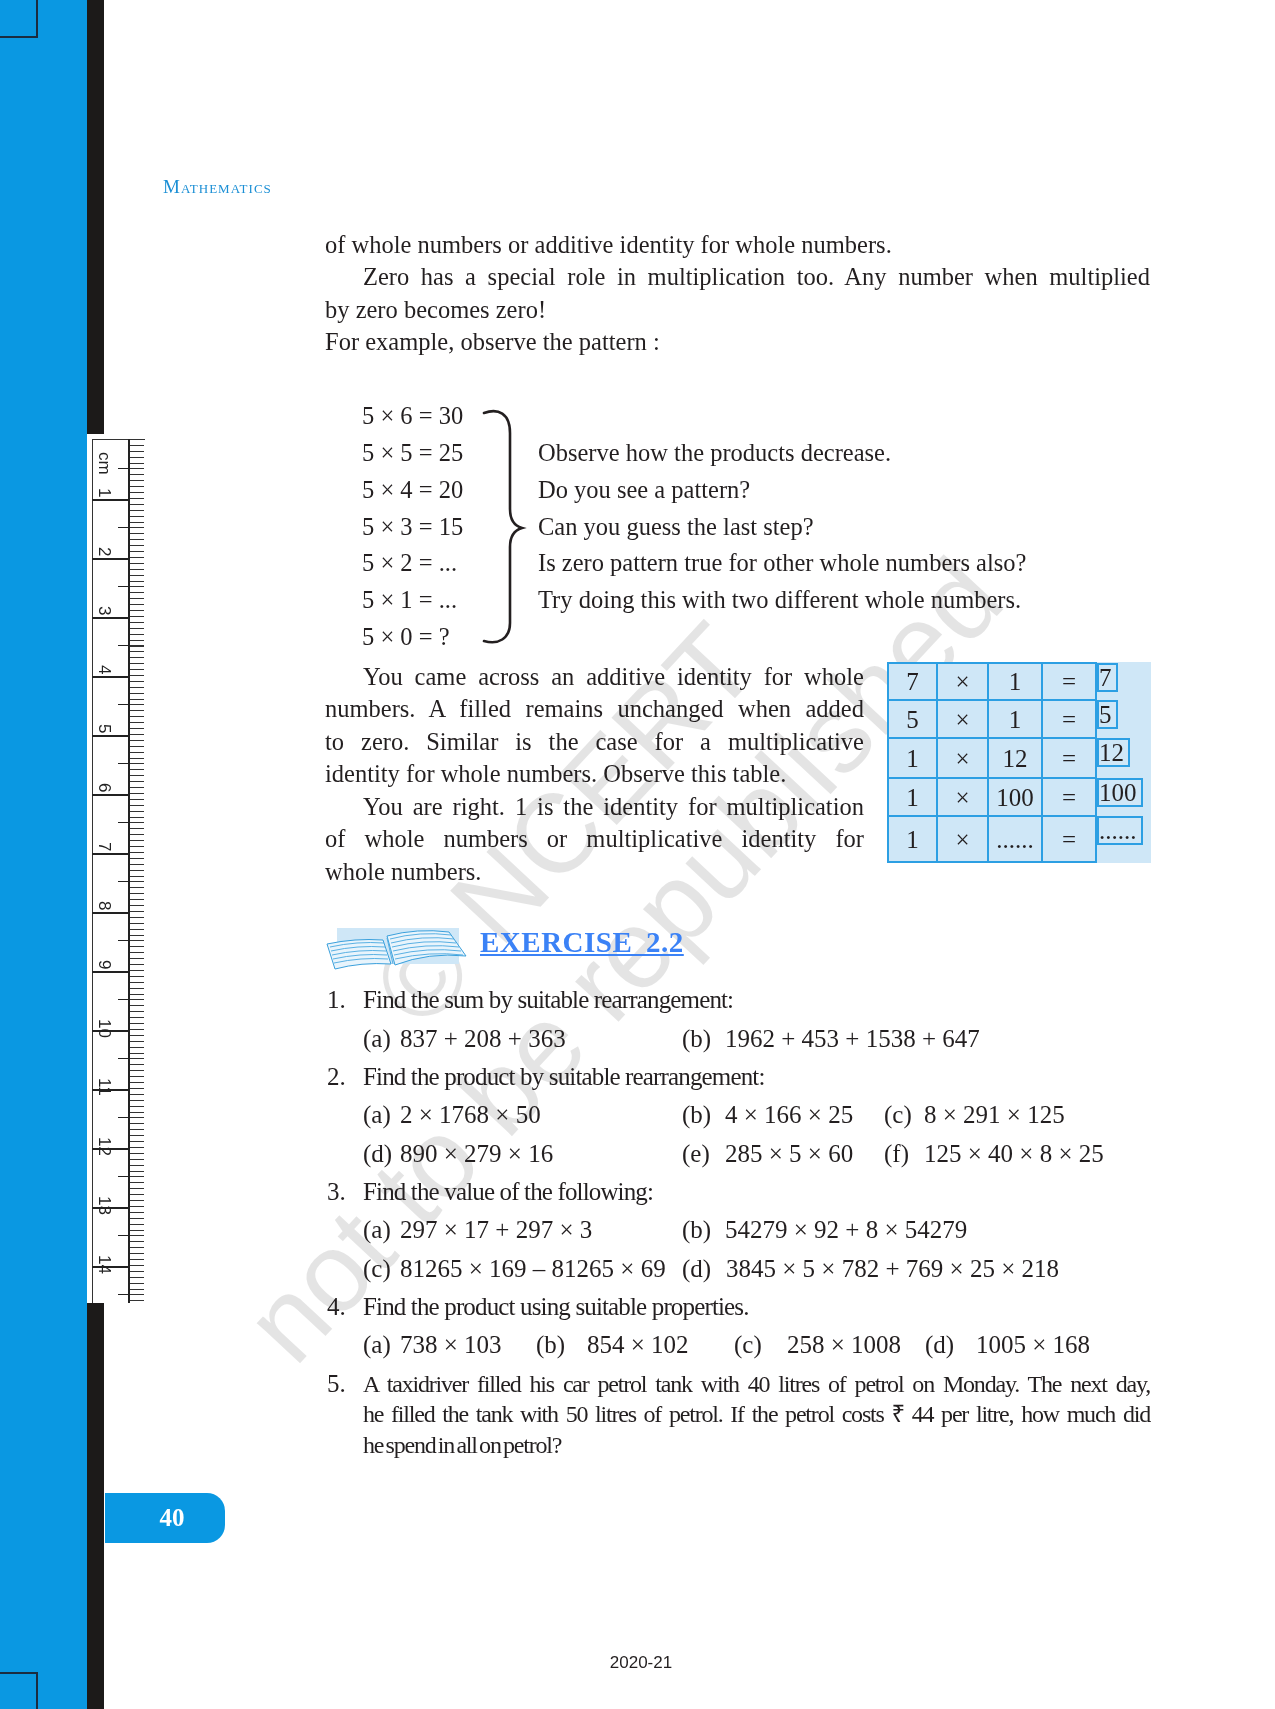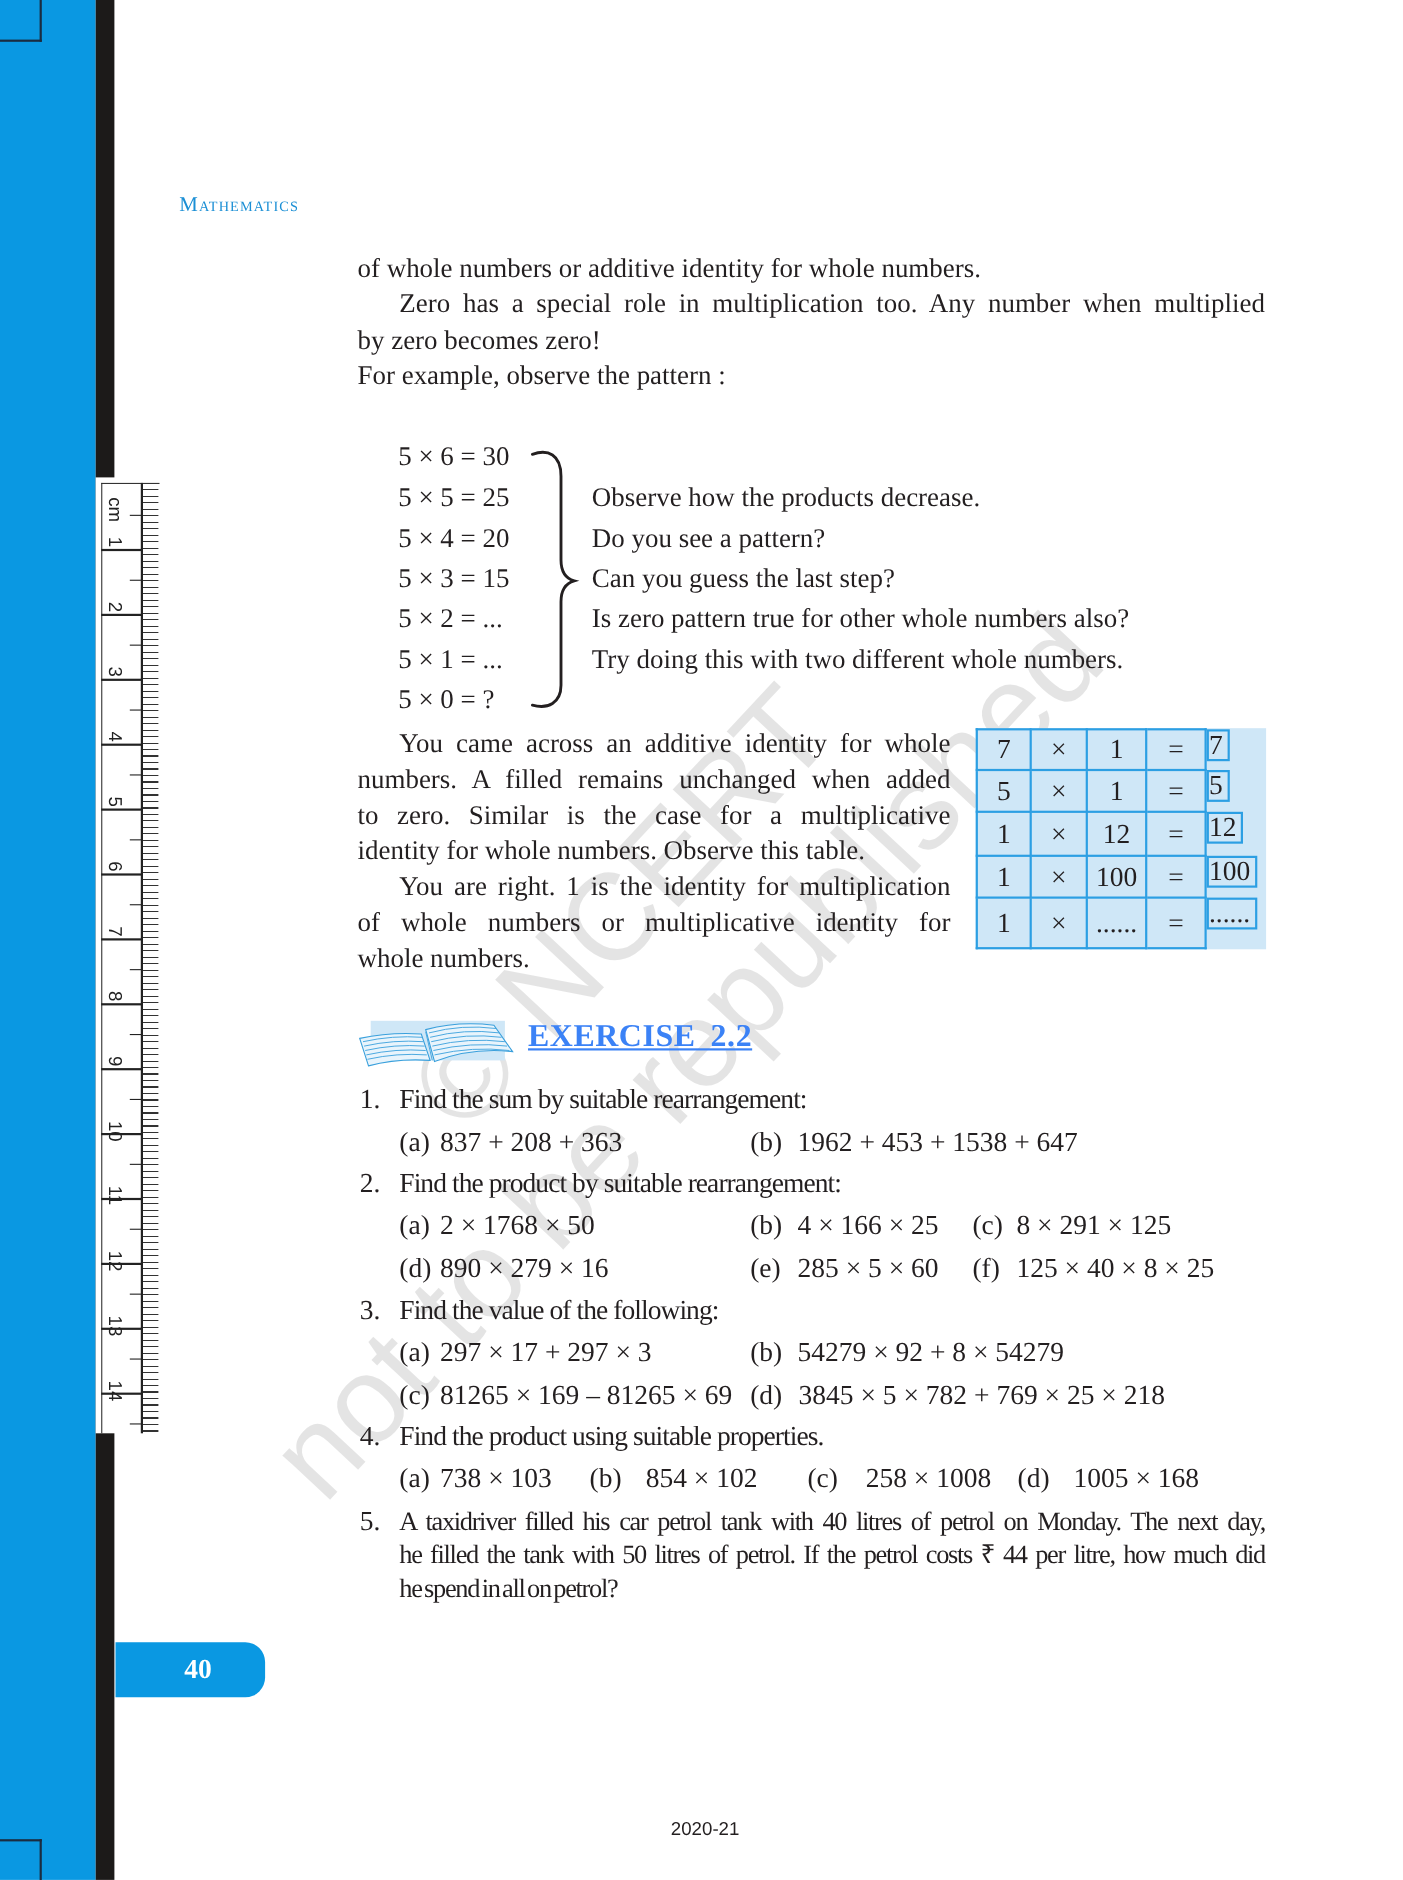--- a/index.html
+++ b/index.html
@@ -36,21 +36,21 @@
   .id-table td{border:2px solid #2c9fe3;padding:0;text-align:center;line-height:1;}
   .id-table td.r{text-align:right;padding-right:4px;}
 
   .ex-title{position:absolute;left:480px;top:928px;font-size:29px;line-height:29px;font-weight:bold;color:#3b82f6;letter-spacing:.5px;word-spacing:6px;text-decoration:underline;}
   .book{position:absolute;left:325px;top:924px;}
 
   .r{position:absolute;font-size:25px;line-height:25px;white-space:nowrap;}
   .qtext{letter-spacing:-0.85px;}
   .q5{position:absolute;left:363px;width:787px;font-size:24px;line-height:24px;letter-spacing:-1.2px;word-spacing:-2.5px;}
 
-  .page-tab{position:absolute;left:105px;top:1493px;width:136px;height:50px;background:#0a98e2;border-radius:0 18px 18px 0;color:#fff;font-weight:bold;font-size:25px;line-height:50px;text-align:center;box-sizing:border-box;padding-left:14px;}
+  .page-tab{position:absolute;left:105px;top:1493px;width:120px;height:50px;background:#0a98e2;border-radius:0 18px 18px 0;color:#fff;font-weight:bold;font-size:25px;line-height:50px;text-align:center;box-sizing:border-box;padding-left:14px;}
   .year{position:absolute;left:590px;top:1654px;width:102px;text-align:center;font-family:"Liberation Sans",sans-serif;font-size:17px;line-height:17px;color:#231f20;}
 </style>
 </head>
 <body>
 
 <div class="page">
 
   <div class="side-blue"></div>
   <div class="side-black"></div>
   <div class="corner-top"></div>

